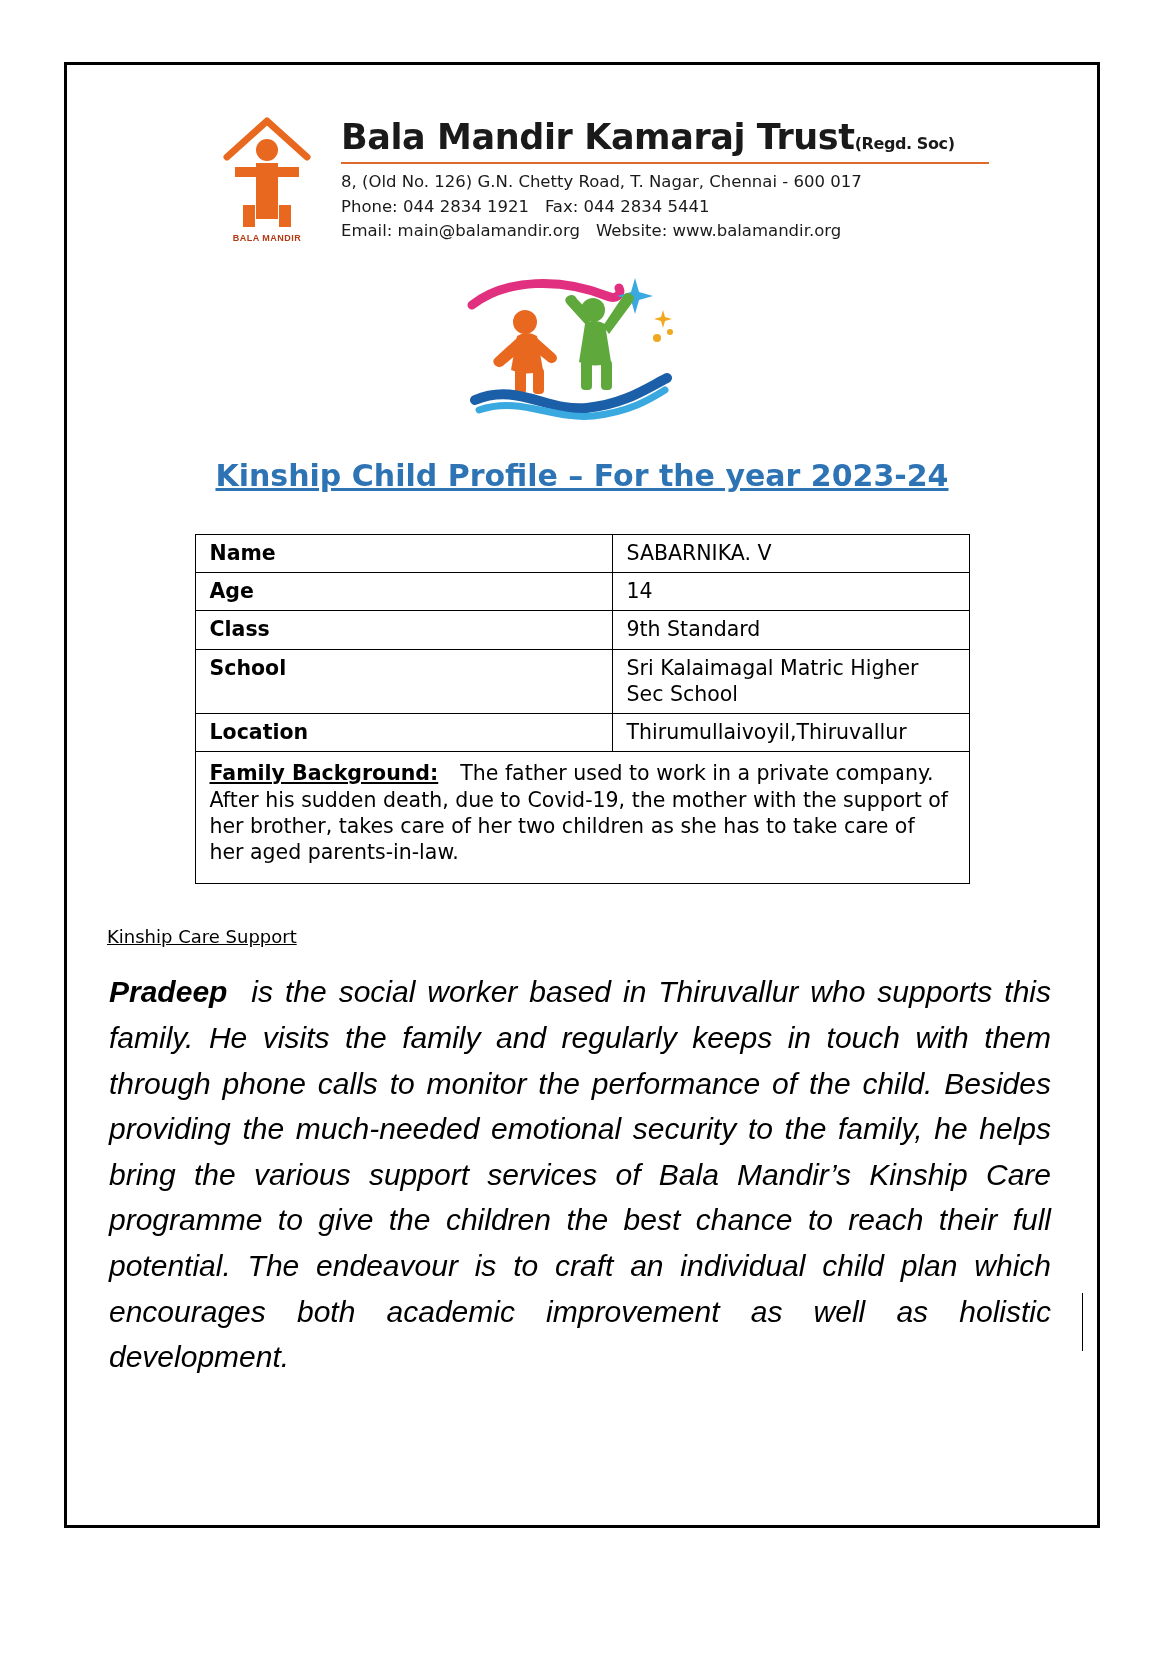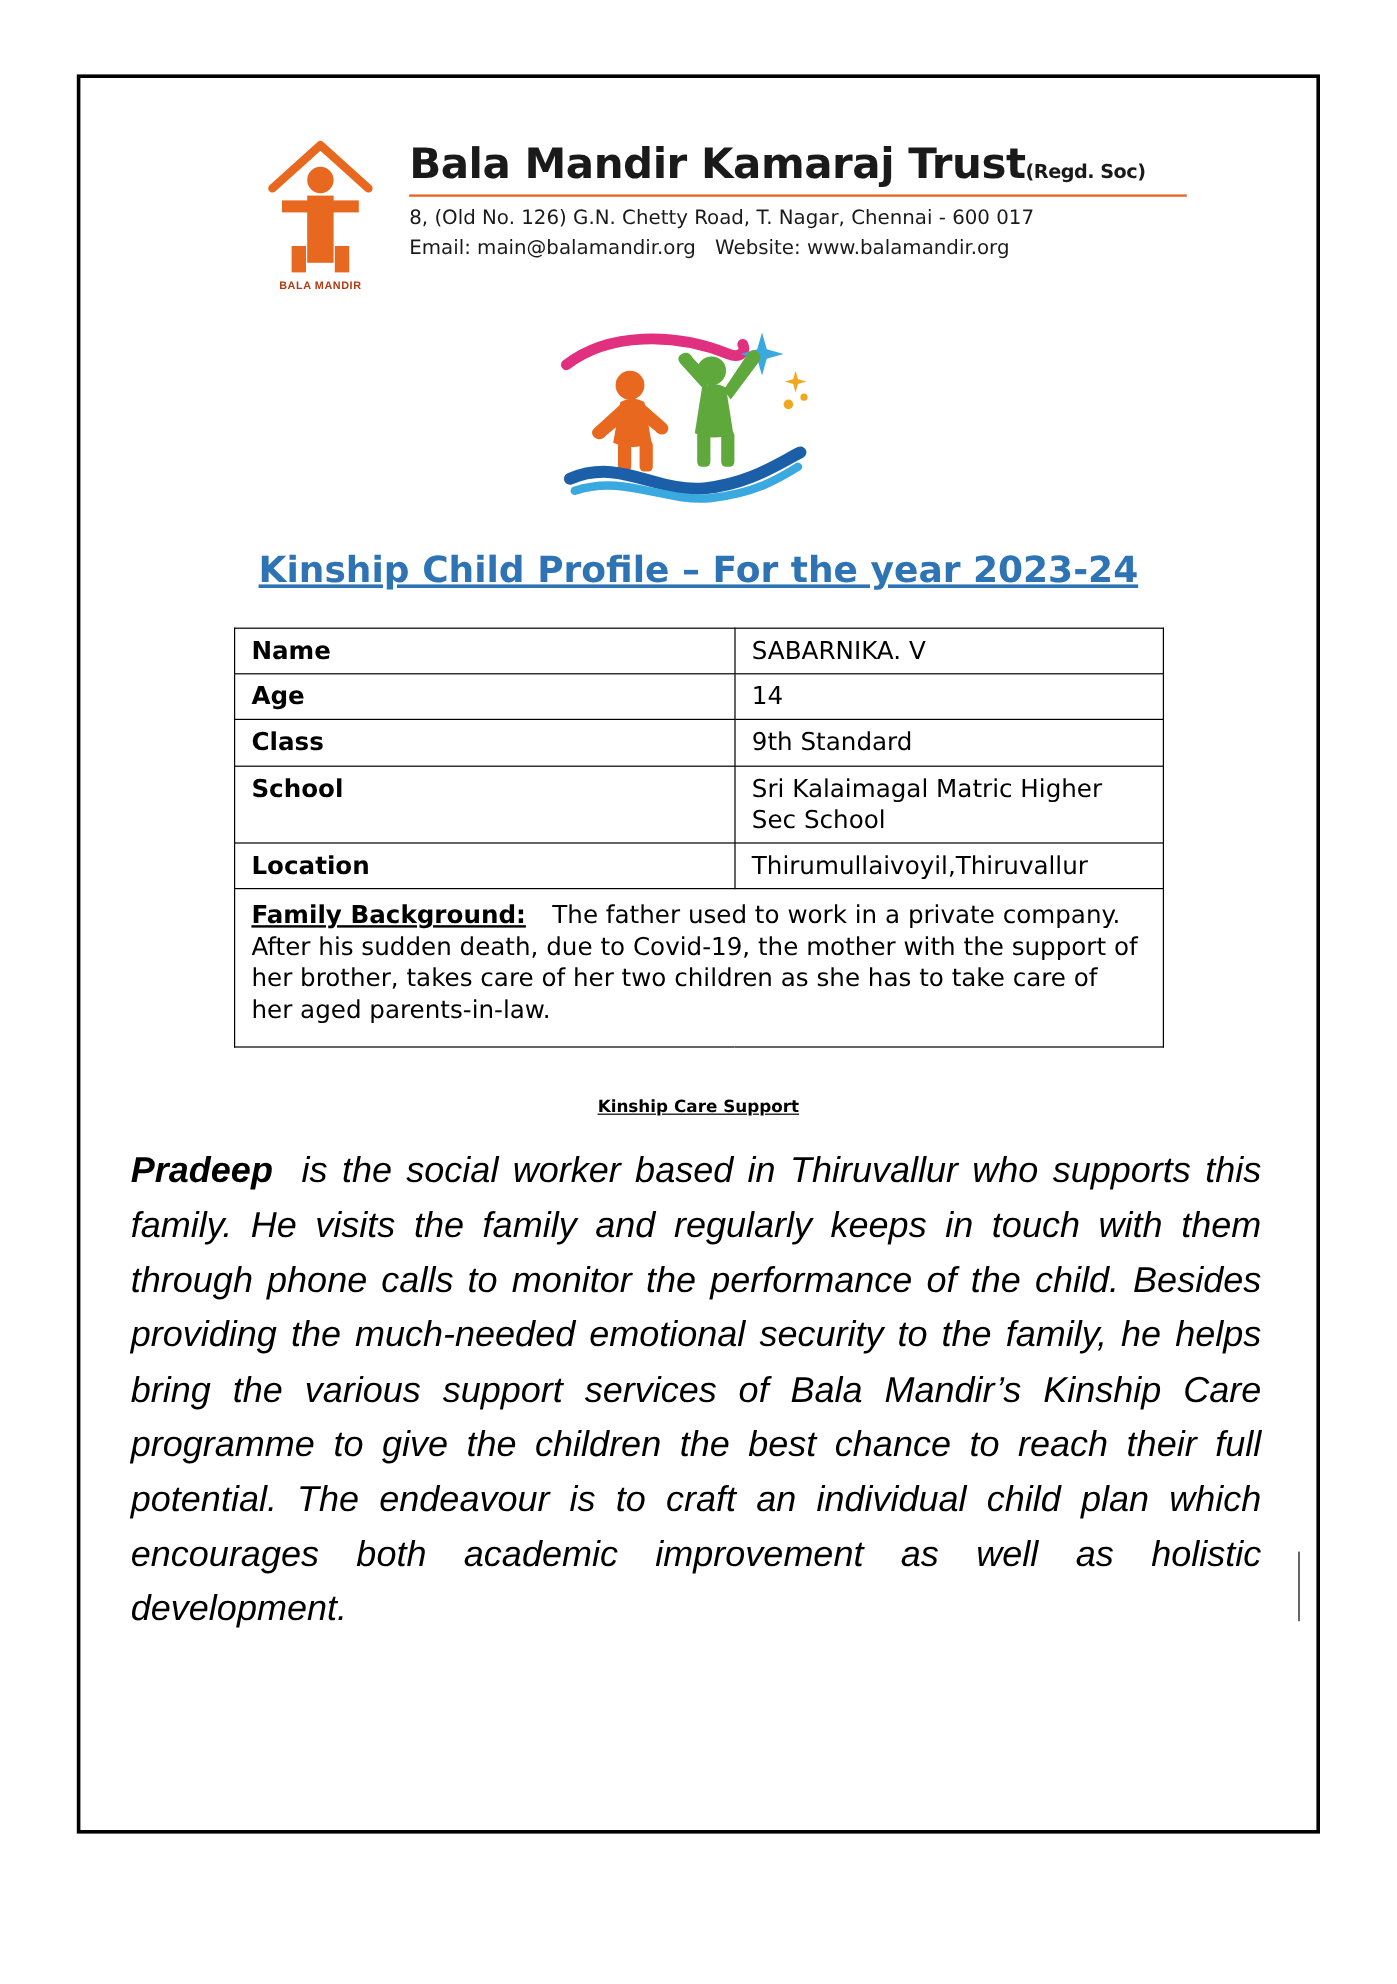--- a/index.html
+++ b/index.html
@@ -97,21 +97,21 @@
     font-weight: bold;
     font-size: 30px;
     margin-top: 24px;
     font-family: "DejaVu Sans", sans-serif;
     text-decoration: underline;
   }
 
   
   .profile-table {
     border-collapse: collapse;
-    margin: 30px auto 0 auto;
+    margin: 41px auto 0 auto;
     width: 775px;
     table-layout: fixed;
   }
   .profile-table td {
     border: 1px solid #000000;
     padding: 5px 10px 6px 14px;
     font-size: 20.5px;
     color: #000000;
     vertical-align: top;
     line-height: 1.28;
@@ -125,23 +125,23 @@
     padding: 8px 14px 18px 14px !important;
   }
   .bg-label {
     font-weight: bold;
     text-decoration: underline;
   }
   .bg-gap { display: inline-block; width: 22px; }
 
   
   .support-title {
-    text-align: center;
-    font-weight: bold;
-    font-size: 14px;
+    text-align: left;
+    font-weight: normal;
+    font-size: 18px;
     text-decoration: underline;
     margin-top: 42px;
     font-family: "DejaVu Sans", sans-serif;
   }
   .support-body {
     margin-top: 22px;
     font-size: 30px;
     font-style: italic;
     line-height: 1.52;
     text-align: justify;
@@ -182,20 +182,23 @@
         <div class="logo-caption">BALA MANDIR</div>
       </div>
 
       <div class="org-block">
         <div class="org-title">
           <span>Bala Mandir Kamaraj Trust</span><span class="regd">(Regd. Soc)</span>
         </div>
         <div class="org-rule"></div>
         <div class="org-line">8, (Old No. 126) G.N. Chetty Road, T. Nagar, Chennai - 600 017</div>
         <div class="org-line">
+          <span>Phone: 044 2834 1921</span><span class="gap"></span><span>Fax: 044 2834 5441</span>
+        </div>
+        <div class="org-line">
           <span>Email: main@balamandir.org</span><span class="gap"></span><span>Website: www.balamandir.org</span>
         </div>
       </div>
     </div>
 
     <div class="emblem-wrap">
       <svg width="230" height="160" viewBox="0 0 230 160">
 
         <path d="M5 35 C40 8, 95 8, 140 26 C150 30, 155 24, 152 18" fill="none" stroke="#e0307f" stroke-width="9" stroke-linecap="round"></path>
 

